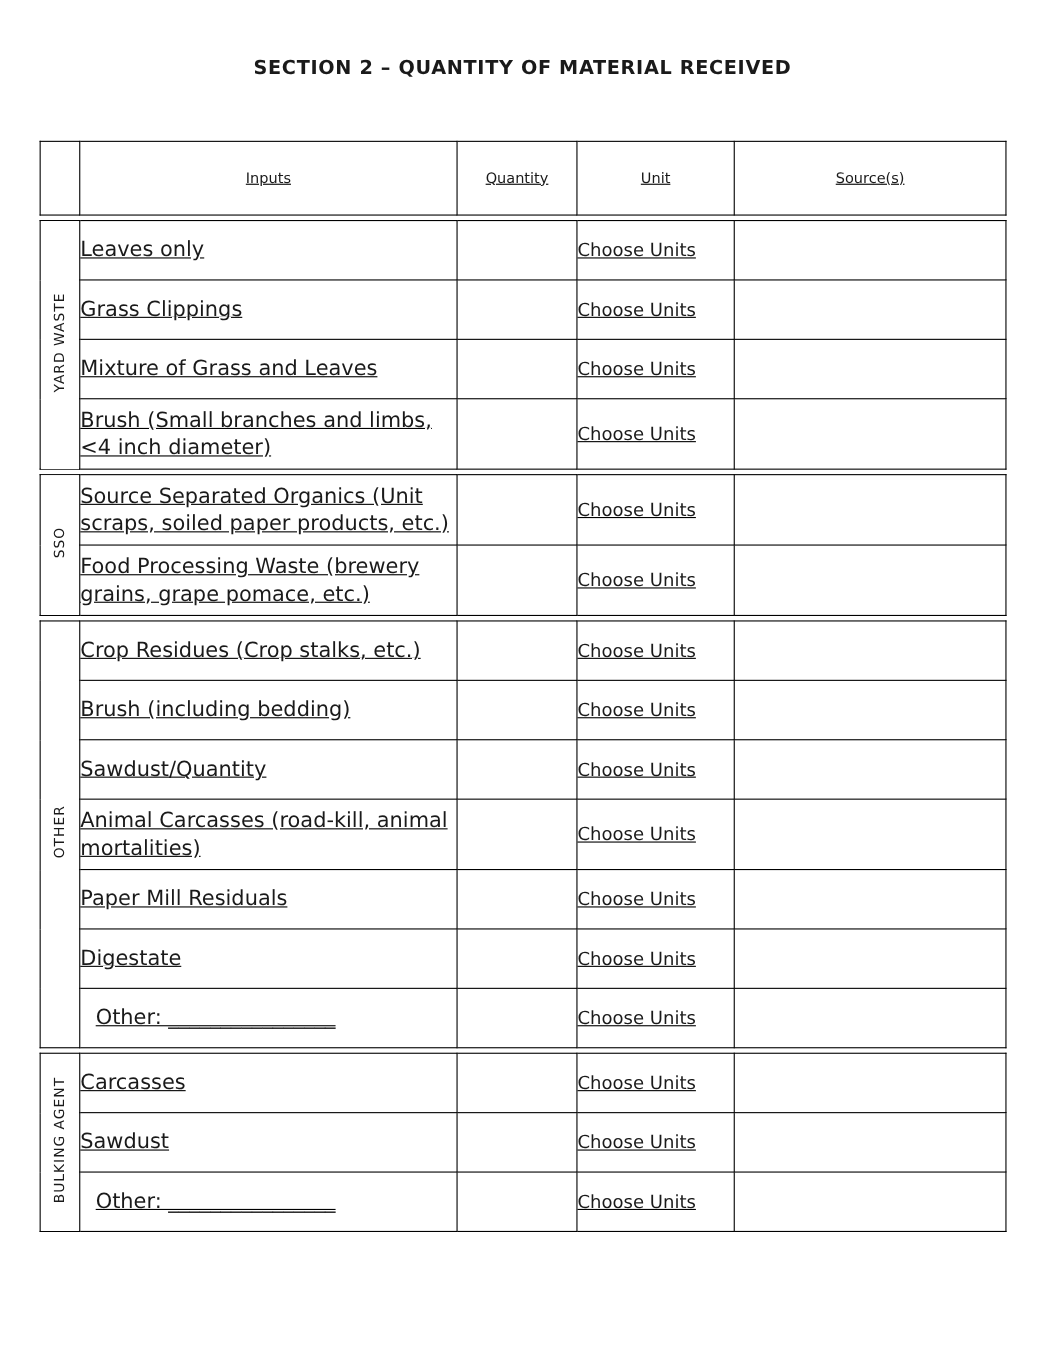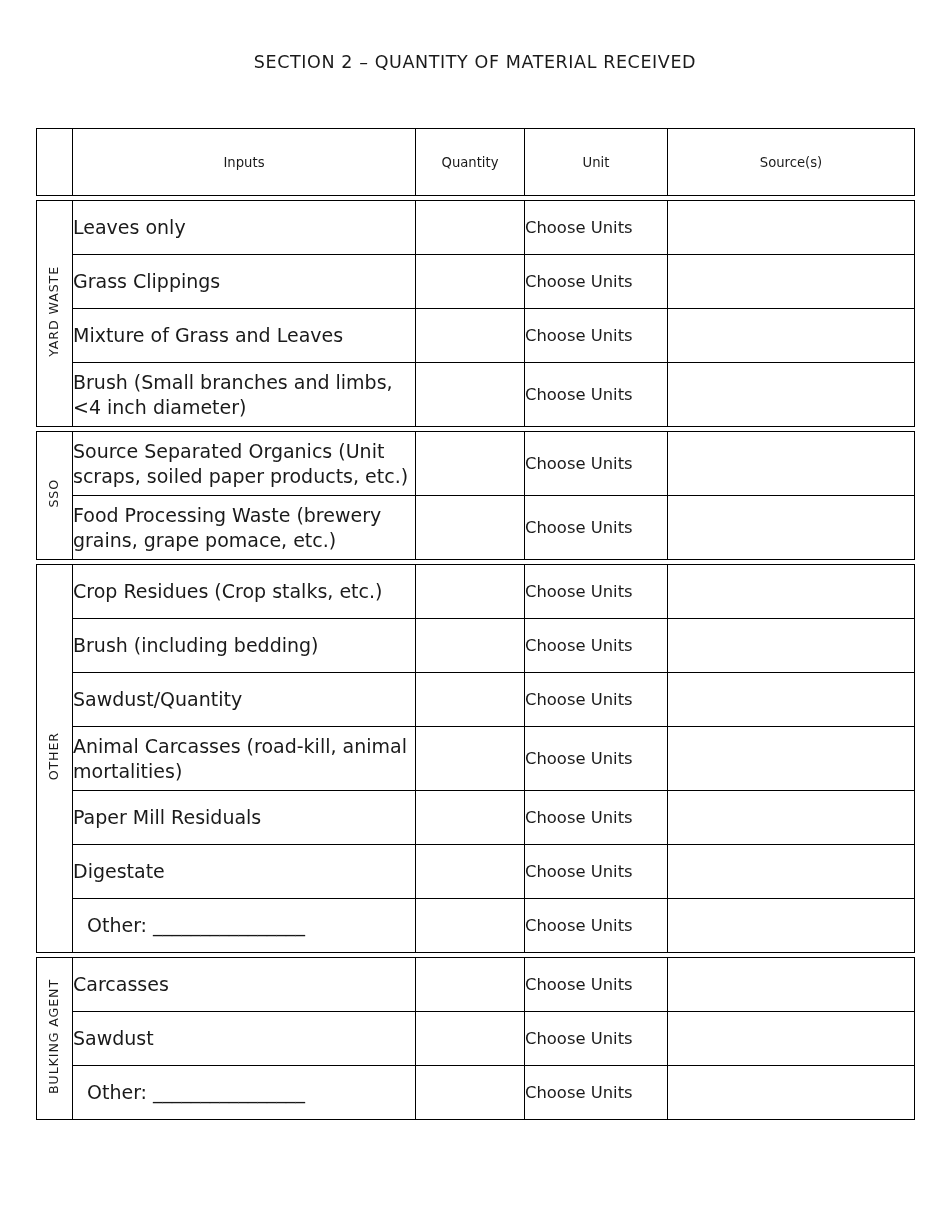--- a/index.html
+++ b/index.html
@@ -19,40 +19,41 @@
   
   .doc-header {
     padding-top: 52px;
     text-align: center;
   }
   .section-title {
     font-size: 17.5px;
     letter-spacing: 0.6px;
     color: #1a1a1a;
     white-space: nowrap;
-    font-weight: normal;
+    font-weight: bold;
     margin: 0;
   }
   .report-line {
     font-size: 15.2px;
     color: #1a1a1a;
     margin-top: 4px;
     white-space: nowrap;
   }
   .report-line .date-field {
     text-decoration: underline;
     text-underline-offset: 2px;
   }
 
   
   .table-wrap {
     position: absolute;
     left: 36px;
     top: 128px;
     width: 878px;
+    text-decoration: underline;
   }
   table.qty-table {
     border-collapse: collapse;
     table-layout: fixed;
     width: 878px;
   }
   table.qty-table td,
   table.qty-table th {
     border: 1.6px solid #000000;
     padding: 0;

